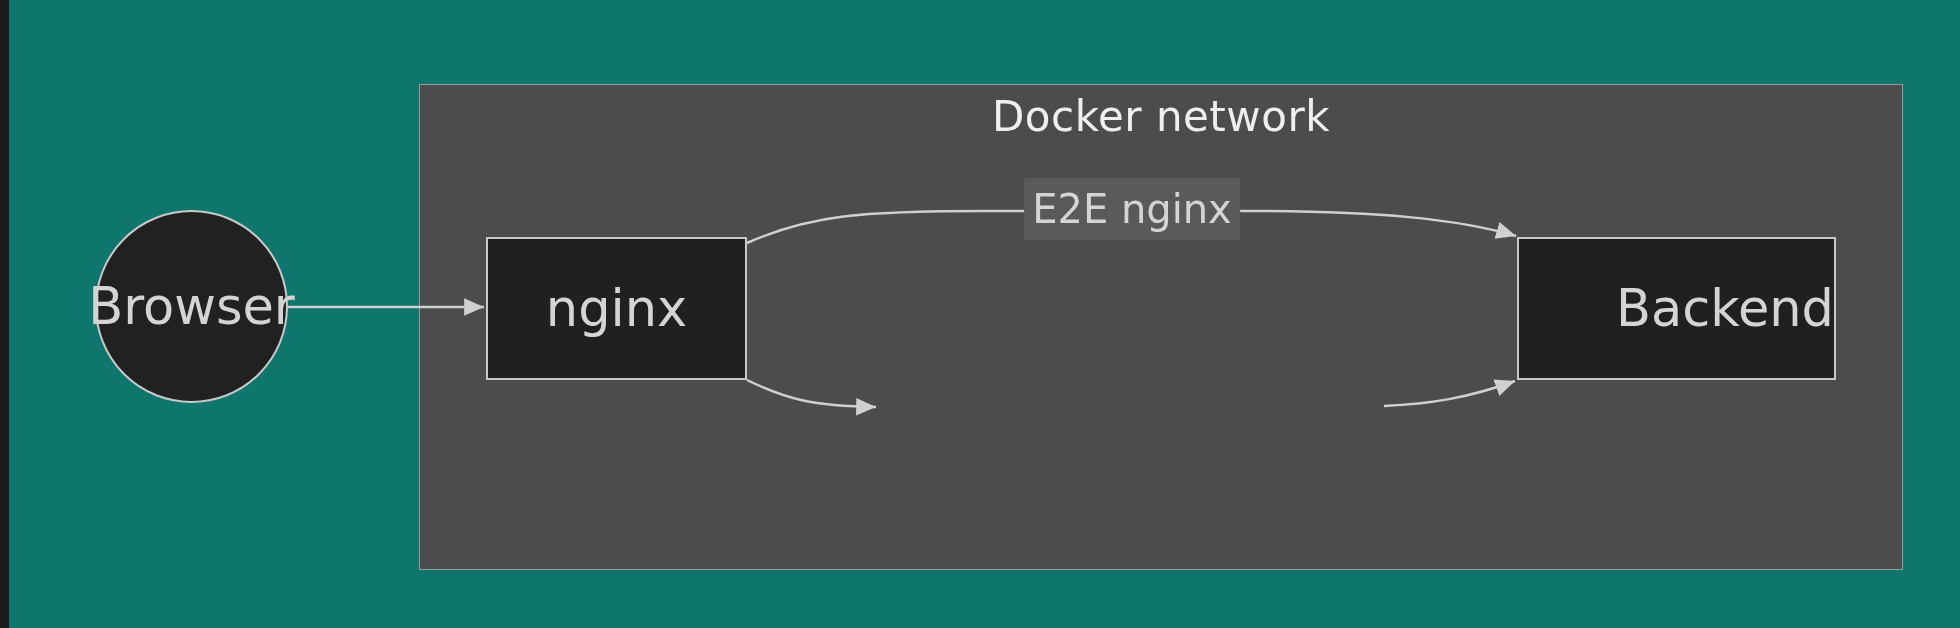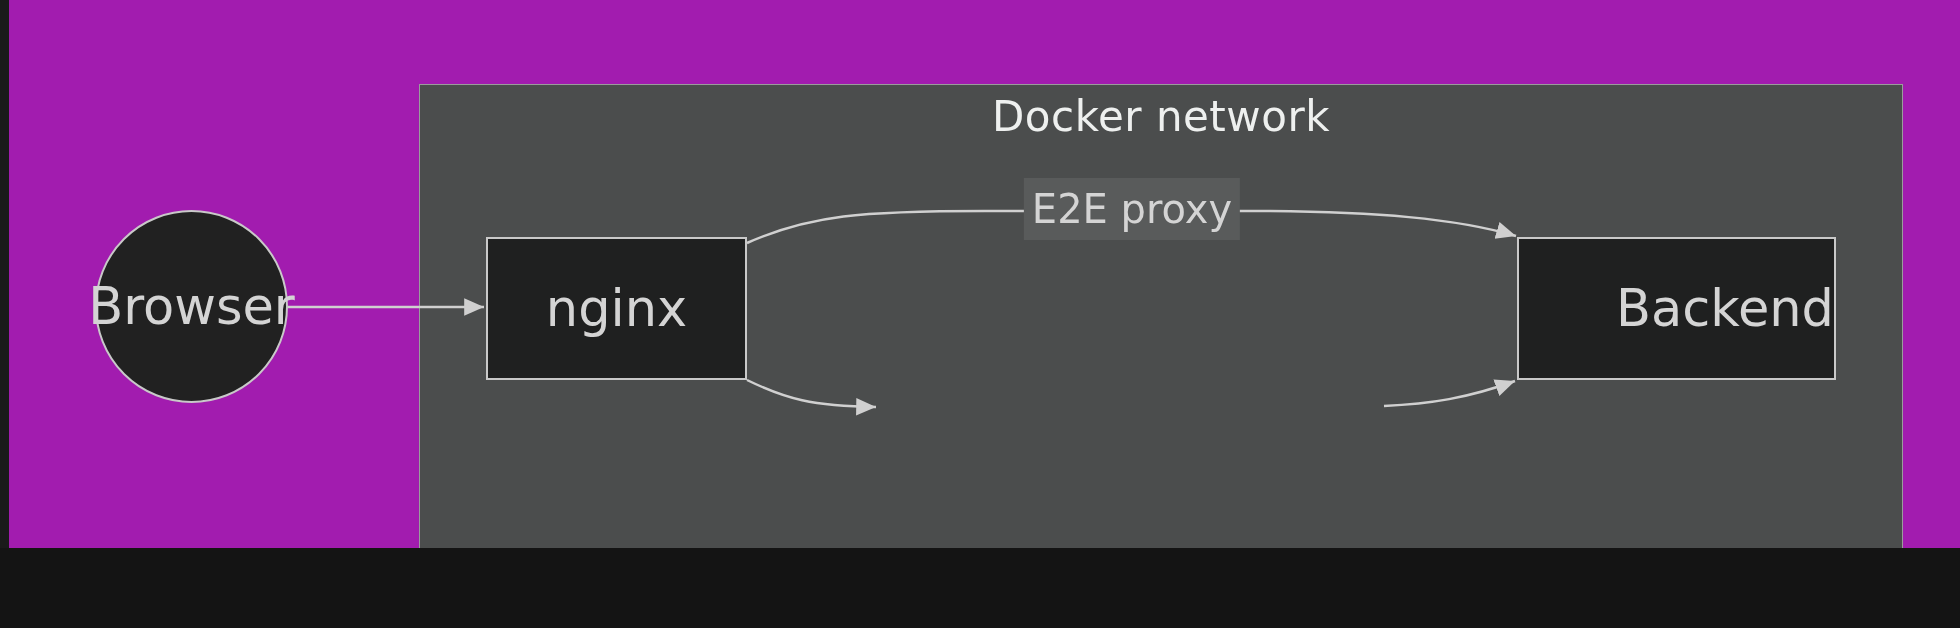--- a/index.html
+++ b/index.html
@@ -4,22 +4,22 @@
 <style>
   html, body {
     margin: 0;
     padding: 0;
     background: #141414;
     font-family: "DejaVu Sans", "Liberation Sans", sans-serif;
   }
   #canvas {
     position: relative;
     width: 1960px;
-    height: 548px;
-    background: #a21caf;
+    height: 628px;
+    background: #0f766e;
     overflow: hidden;
   }
   #left-strip {
     position: absolute;
     left: 0; top: 0;
     width: 9px; height: 628px;
     background: #1a1a1a;
   }
   
   #cluster {
@@ -101,21 +101,21 @@
       <marker id="arrow" viewBox="0 0 10 10" refX="9" refY="5" markerWidth="22" markerHeight="22" markerUnits="userSpaceOnUse" orient="auto">
         <path d="M0,1 L9,5 L0,9 Z" fill="#d0d0d0"></path>
       </marker>
     </defs>
     <path class="edge" d="M287,307 L484,307" marker-end="url(#arrow)"></path>
     <path class="edge" d="M747,243 C810,215 862,211 985,211 L1265,211 C1375,212 1455,218 1516,236" marker-end="url(#arrow)"></path>
     <path class="edge" d="M747,380 C786,399 812,406 876,407" marker-end="url(#arrow)"></path>
     <path class="edge" d="M1384,406 C1430,404 1468,398 1515,381" marker-end="url(#arrow)"></path>
   </svg>
 
-  <div id="edge-label-e2e">E2E proxy</div>
+  <div id="edge-label-e2e">E2E nginx</div>
 
   <div class="node" id="node-browser">
     <span>Browser</span>
   </div>
 
   <div class="node" id="node-nginx">
     <span>nginx</span>
   </div>
 
 

